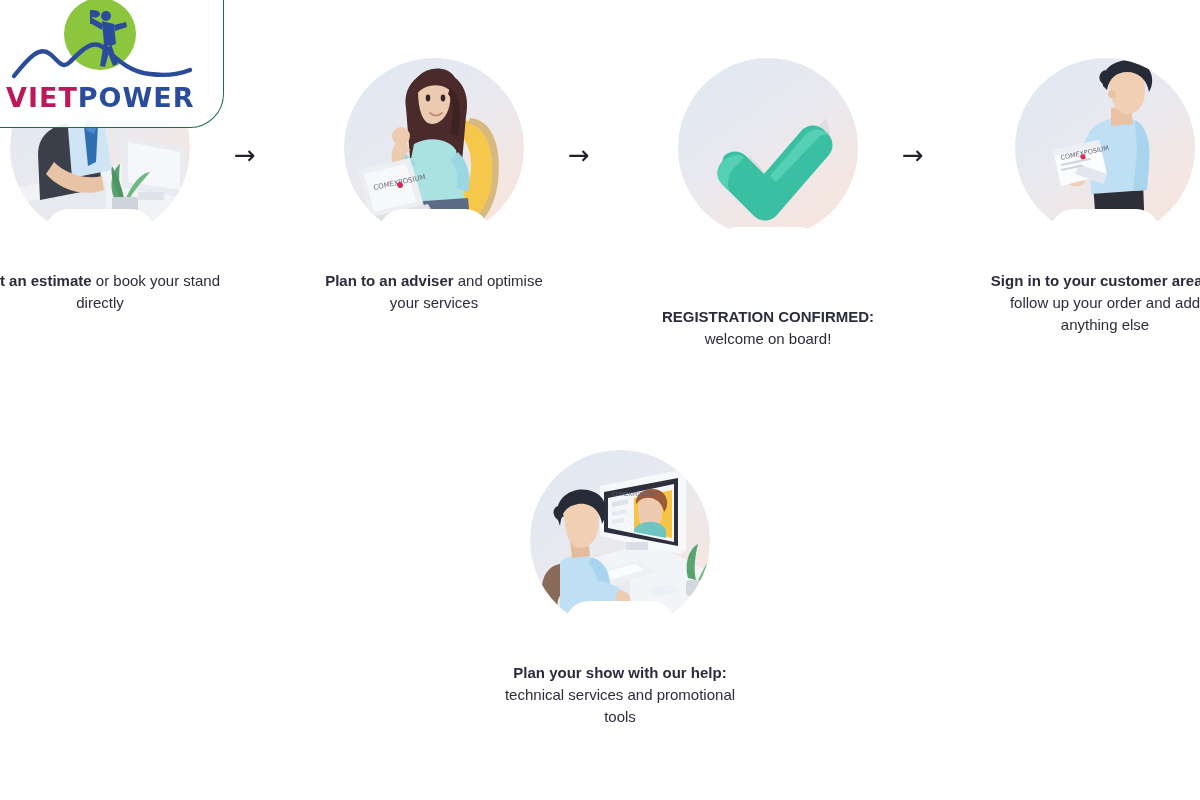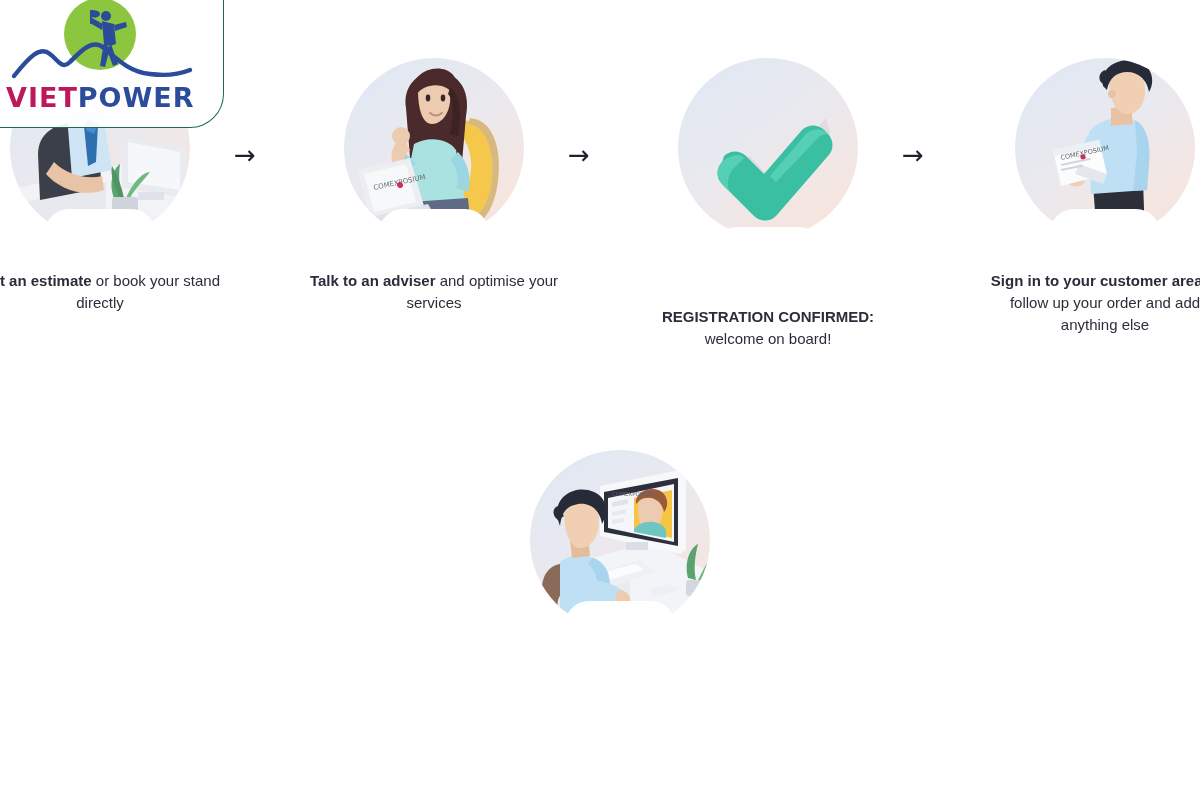--- a/index.html
+++ b/index.html
@@ -179,21 +179,21 @@
           <text x="30" y="132" font-size="7" fill="#6b6f7a" font-family="DejaVu Sans, sans-serif" transform="rotate(-12 30 132)">COMEXPOSIUM</text>
           <circle cx="56" cy="127" r="3" fill="#d52a55" transform="rotate(-12 56 127)"></circle>
         </svg>
       </div>
     </div>
     <div class="badge">
       <span class="badge-halo"></span>
       <span>STEP 2</span>
     </div>
     <div class="caption">
-      <b>Talk to an adviser</b><span> and optimise your services</span>
+      <b>Plan to an adviser</b><span> and optimise your services</span>
     </div>
   </div>
 
   <div class="arrow" style="left:568px; top:142px;"><span>→</span></div>
 
   <div class="step" id="step3" style="left:638px; top:58px;gap:18px;">
     <div class="circle-wrap">
       <div class="circle">
         <svg class="ill" viewBox="0 0 180 180">
           <path d="M58 112 L72 98 L92 120 L90 148 Z" fill="#000" opacity=".05"></path>
@@ -301,20 +301,23 @@
 
           <path d="M158 128 C154 112 160 98 168 94 C164 110 164 122 166 130 Z" fill="#5aa36f"></path>
           <path d="M168 130 C176 114 180 108 180 106 L180 132 Z" fill="#6fb87f"></path>
           <rect x="156" y="130" width="24" height="16" rx="3" fill="#d3d8e0"></rect>
         </svg>
       </div>
     </div>
     <div class="badge">
       <span class="badge-halo"></span>
       <span>STEP 5</span>
+    </div>
+    <div class="caption">
+      <b>Plan your show with our help:</b><span> technical services and promotional tools</span>
     </div>
   </div>
 
   <div id="logo-frame"></div>
   <div id="logo">
     <svg width="200" height="90" viewBox="0 0 200 90">
       <circle cx="100" cy="34" r="36" fill="#8cc63f"></circle>
       <path d="M14 76 C30 56 40 46 50 54 C58 60 62 70 70 62 C80 52 92 38 104 48 C118 60 130 72 150 74 C166 76 180 74 190 70" stroke="#2b4c9b" stroke-width="4.4" fill="none" stroke-linecap="round"></path>
       <g fill="#2b4c9b">
         <circle cx="106" cy="16" r="5"></circle>

